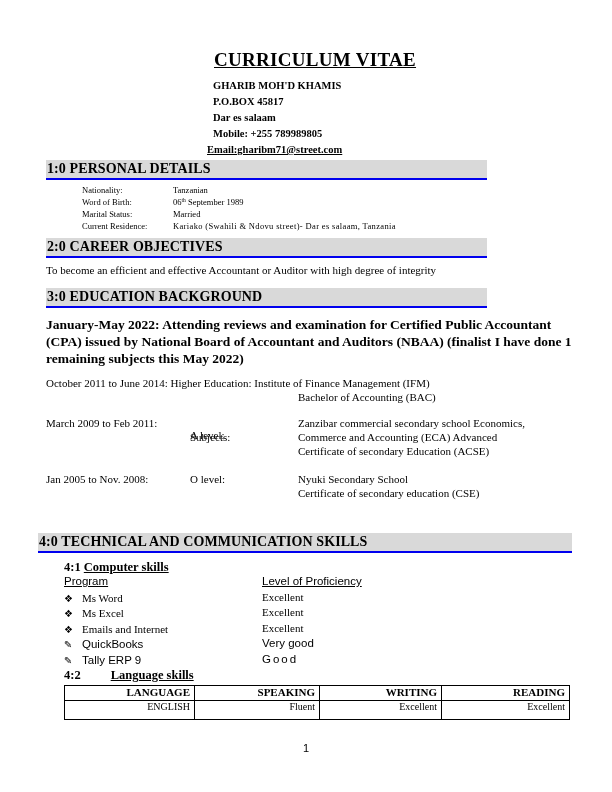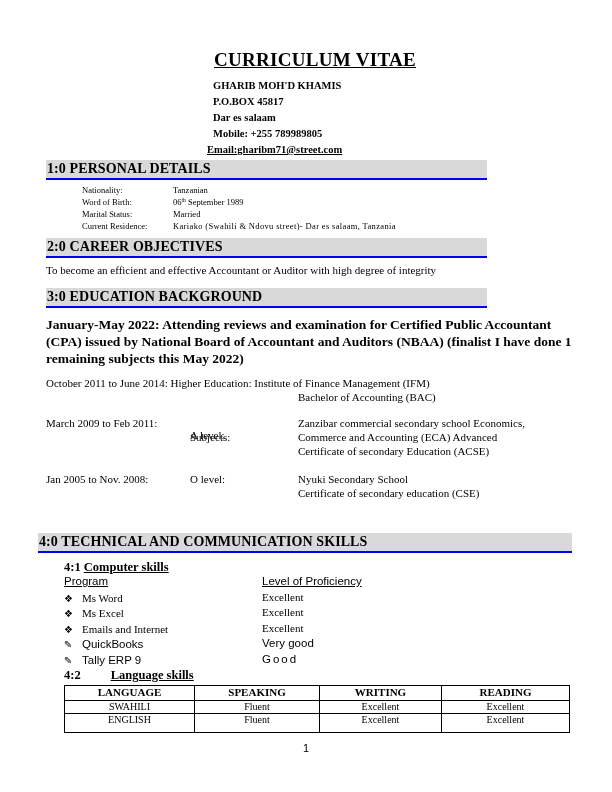--- a/index.html
+++ b/index.html
@@ -31,21 +31,21 @@
     .sub-head u { text-decoration: underline; }
     .prog-head { font-family: "Liberation Sans", "DejaVu Sans", sans-serif; font-size: 11.5px; text-decoration: underline; }
     .skill { font-size: 11px; line-height: 15px; }
     .skill.sans { font-family: "Liberation Sans", "DejaVu Sans", sans-serif; font-size: 11.5px; }
     .bullet { display: inline-block; width: 18px; font-size: 10px; }
     .level { left: 262px; font-size: 11px; }
     .level.sans { font-family: "Liberation Sans", "DejaVu Sans", sans-serif; font-size: 11.5px; }
     .level.spaced { letter-spacing: 2px; }
 
     table.lang { position: absolute; left: 64px; top: 685px; width: 506px; border-collapse: collapse; font-size: 10px; }
-    table.lang th, table.lang td { border: 1px solid #000; padding: 0 4px; text-align: center; vertical-align: top; }
+    table.lang th, table.lang td { border: 1px solid #000; padding: 0 4px; text-align: right; vertical-align: top; }
     table.lang th { font-size: 11px; font-weight: bold; height: 14px; }
     table.lang td { height: 12px; }
     table.lang tr.last td { height: 18px; }
 
     .page-num { left: 303px; top: 742px; font-family: "Liberation Sans", "DejaVu Sans", sans-serif; font-size: 11px; }
   </style>
 </head>
 <body>
 
 <div class="abs cv-title">CURRICULUM VITAE</div>
@@ -118,26 +118,20 @@
 <div class="abs sub-head" style="left:64px; top:668px;"><span>4:2</span><span style="display:inline-block; width:30px;"></span><u>Language skills</u></div>
 
 <table class="lang">
   <tbody>
       <tr>
     <th style="width:121px;">LANGUAGE</th>
     <th style="width:116px;">SPEAKING</th>
     <th style="width:113px;">WRITING</th>
     <th>READING</th>
   </tr>
-  <tr>
-    <td>SWAHILI</td>
-    <td>Fluent</td>
-    <td>Excellent</td>
-    <td>Excellent</td>
-  </tr>
   <tr class="last">
     <td>ENGLISH</td>
     <td>Fluent</td>
     <td>Excellent</td>
     <td>Excellent</td>
   </tr>
 </tbody>
   </table>
 
 <div class="abs page-num">1</div>

